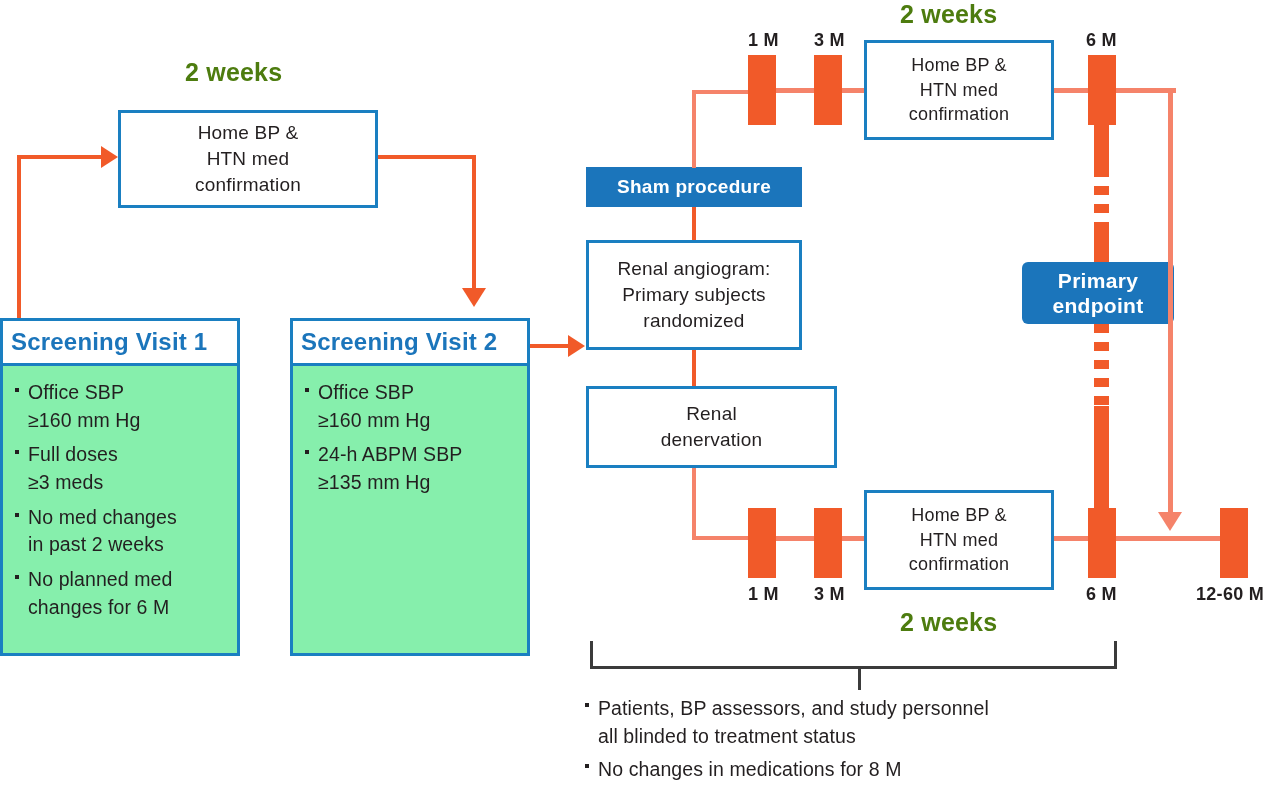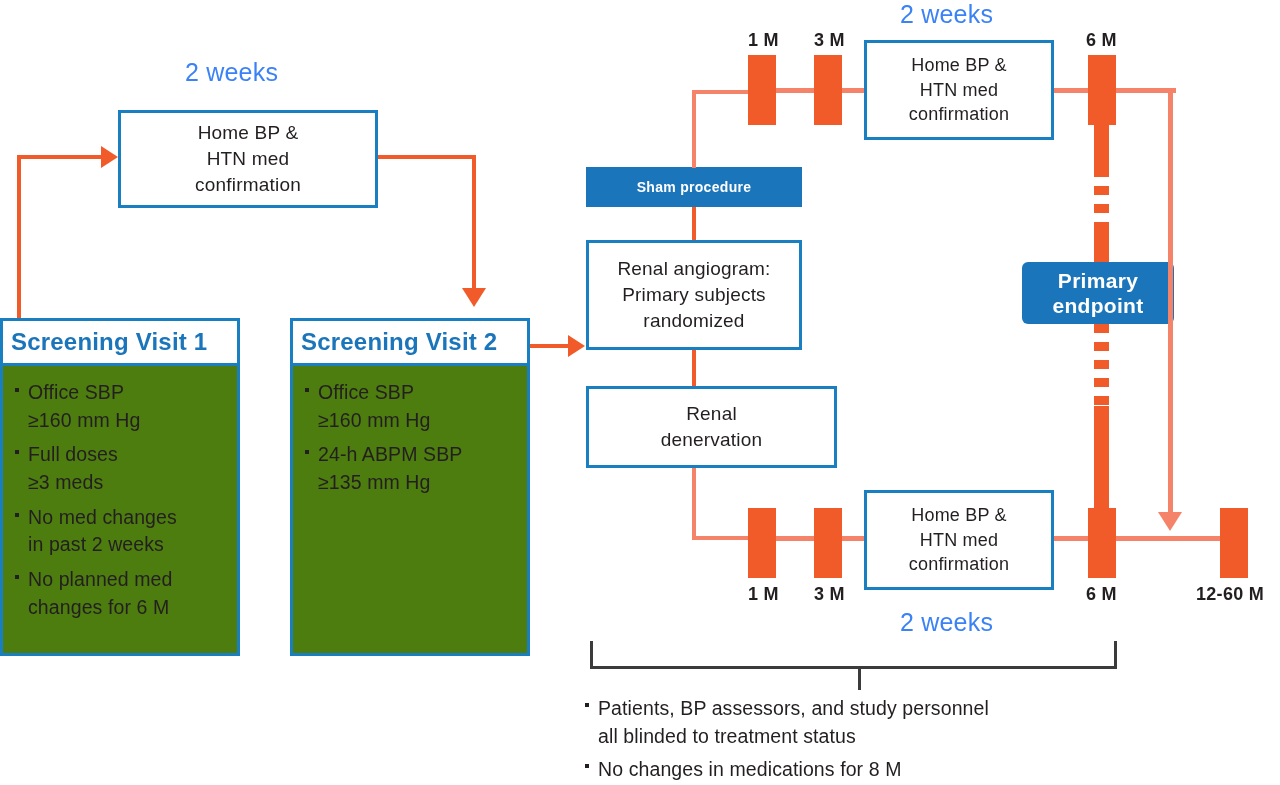--- a/index.html
+++ b/index.html
@@ -51,21 +51,21 @@
     display:flex;
     align-items:center;
     padding-left:8px;
     height:48px;
     letter-spacing:.2px;
   }
   .card-bd{
     border:3px solid #1a7fc1;
     border-top:none;
     box-sizing:border-box;
-    background:#4d7c0f;
+    background:#86efac;
     padding:13px 6px 8px 10px;
   }
   .bullets{list-style:none;margin:0;padding:0;}
   .bullets li{
     position:relative;
     padding-left:15px;
     margin-bottom:7px;
     color:#231f20;
     font-size:19.5px;
     line-height:1.42;
@@ -87,22 +87,22 @@
     position:absolute;
     color:#231f20;
     font-weight:bold;
     font-size:18px;
     white-space:nowrap;
     letter-spacing:.3px;
   }
 
   .weeks{
     position:absolute;
-    color:#3b82f6;
-    font-weight:normal;
+    color:#4d7c0f;
+    font-weight:bold;
     font-size:25px;
     white-space:nowrap;
     letter-spacing:.2px;
   }
 
   
   .conn{position:absolute;background:#f15a29;}
   .arrow-r{
     position:absolute;width:0;height:0;
     border-top:11px solid transparent;
@@ -173,21 +173,21 @@
       <ul class="bullets" id="sv2-bullets">
           <li>Office SBP<br>≥160 mm Hg</li>
           <li>24-h ABPM SBP<br>≥135 mm Hg</li>
         </ul>
     </div>
   </div>
 
   <div class="conn" style="left:530px;top:344px;width:52px;height:4px;"></div>
   <div class="arrow-r" style="left:568px;top:335px;"></div>
 
-  <div class="bluebanner" style="left:586px;top:167px;width:216px;height:40px;font-size:14px;">
+  <div class="bluebanner" style="left:586px;top:167px;width:216px;height:40px;font-size:19px;">
     <span>Sham procedure</span>
   </div>
 
   <div class="conn" style="left:692px;top:207px;width:4px;height:33px;"></div>
 
   <div class="bluebox" style="left:586px;top:240px;width:216px;height:110px;">
     <span>Renal angiogram:</span>
     <span>Primary subjects</span>
     <span>randomized</span>
   </div>

